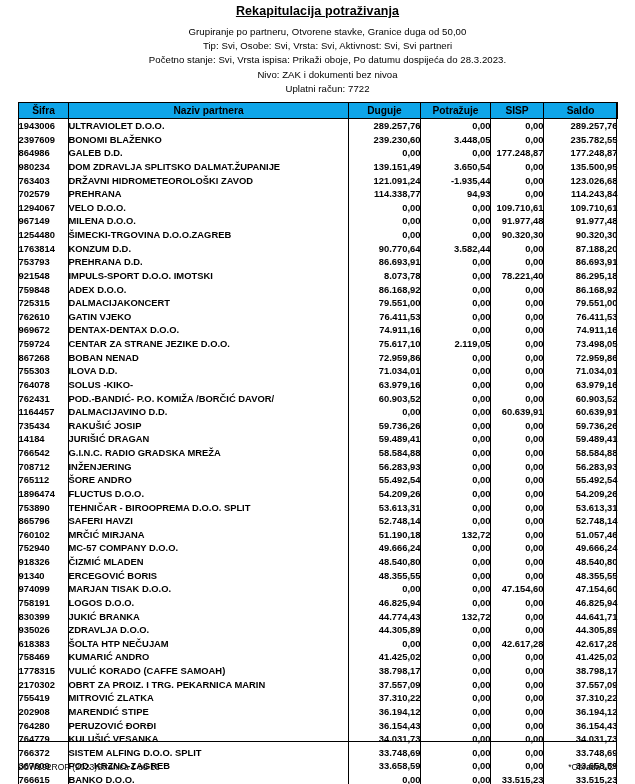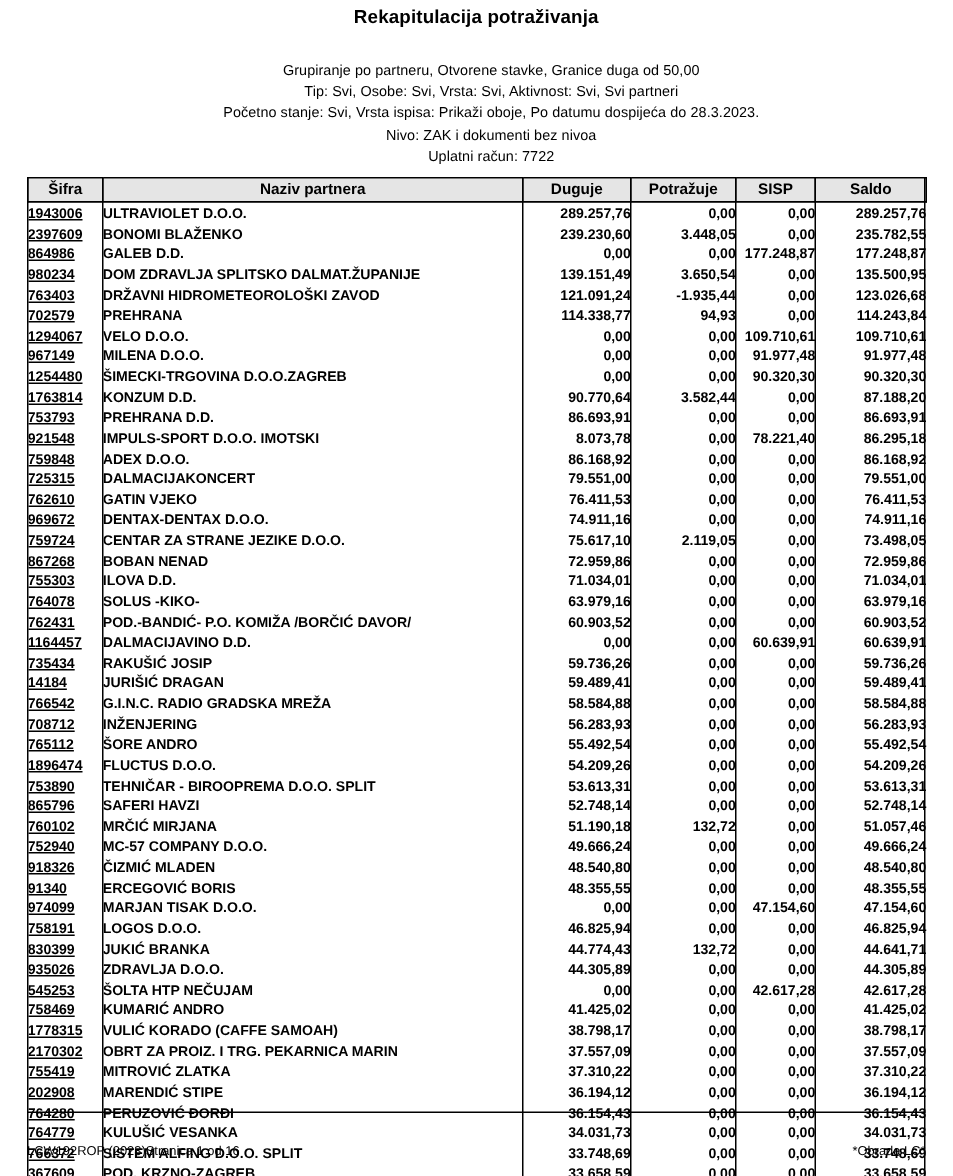--- a/index.html
+++ b/index.html
@@ -24,21 +24,22 @@
 
   
   .report-head {
     text-align: center;
     padding-top: 4px;
   }
   .report-title {
     font-size: 12.5px;
     font-weight: bold;
     letter-spacing: 0.1px;
-    margin-bottom: 23px;
+    margin-bottom: 7px;
+    text-decoration: underline;
   }
   .subline {
     font-size: 9.6px;
     font-weight: normal;
     line-height: 14.2px;
     letter-spacing: 0.05px;
     white-space: nowrap;
     margin-left: 20px;
   }
 
@@ -54,39 +55,38 @@
     font-size: 9.3px;
   }
   table.grid thead th {
     border: 1px solid #000;
     font-weight: bold;
     font-size: 10.2px;
     height: 15px;
     line-height: 15px;
     padding: 0;
     text-align: center;
-    background: #e5e5e5;
+    background: #0ea5e9;
     vertical-align: middle;
   }
   table.grid tbody td {
     border: none;
     padding: 0;
     height: 13.63px;
     line-height: 13.63px;
     vertical-align: middle;
     font-size: 9.4px;
     font-weight: bold;
     white-space: nowrap;
     overflow: hidden;
   }
   td.c-sifra {
     text-align: left;
     padding-left: 3px;
     font-weight: bold;
-    text-decoration: underline;
   }
   td.c-naziv {
     text-align: left;
     padding-left: 7px;
   }
   td.c-num {
     text-align: right;
     padding-right: 4px;
   }
   
@@ -456,21 +456,21 @@
           </tr>
           <tr>
             <td class="c-sifra">935026</td>
             <td class="c-naziv">ZDRAVLJA D.O.O.</td>
             <td class="c-num">44.305,89</td>
             <td class="c-num">0,00</td>
             <td class="c-num">0,00</td>
             <td class="c-num">44.305,89</td>
           </tr>
           <tr>
-            <td class="c-sifra">545253</td>
+            <td class="c-sifra">618383</td>
             <td class="c-naziv">ŠOLTA HTP NEČUJAM</td>
             <td class="c-num">0,00</td>
             <td class="c-num">0,00</td>
             <td class="c-num">42.617,28</td>
             <td class="c-num">42.617,28</td>
           </tr>
           <tr>
             <td class="c-sifra">758469</td>
             <td class="c-naziv">KUMARIĆ ANDRO</td>
             <td class="c-num">41.425,02</td>

